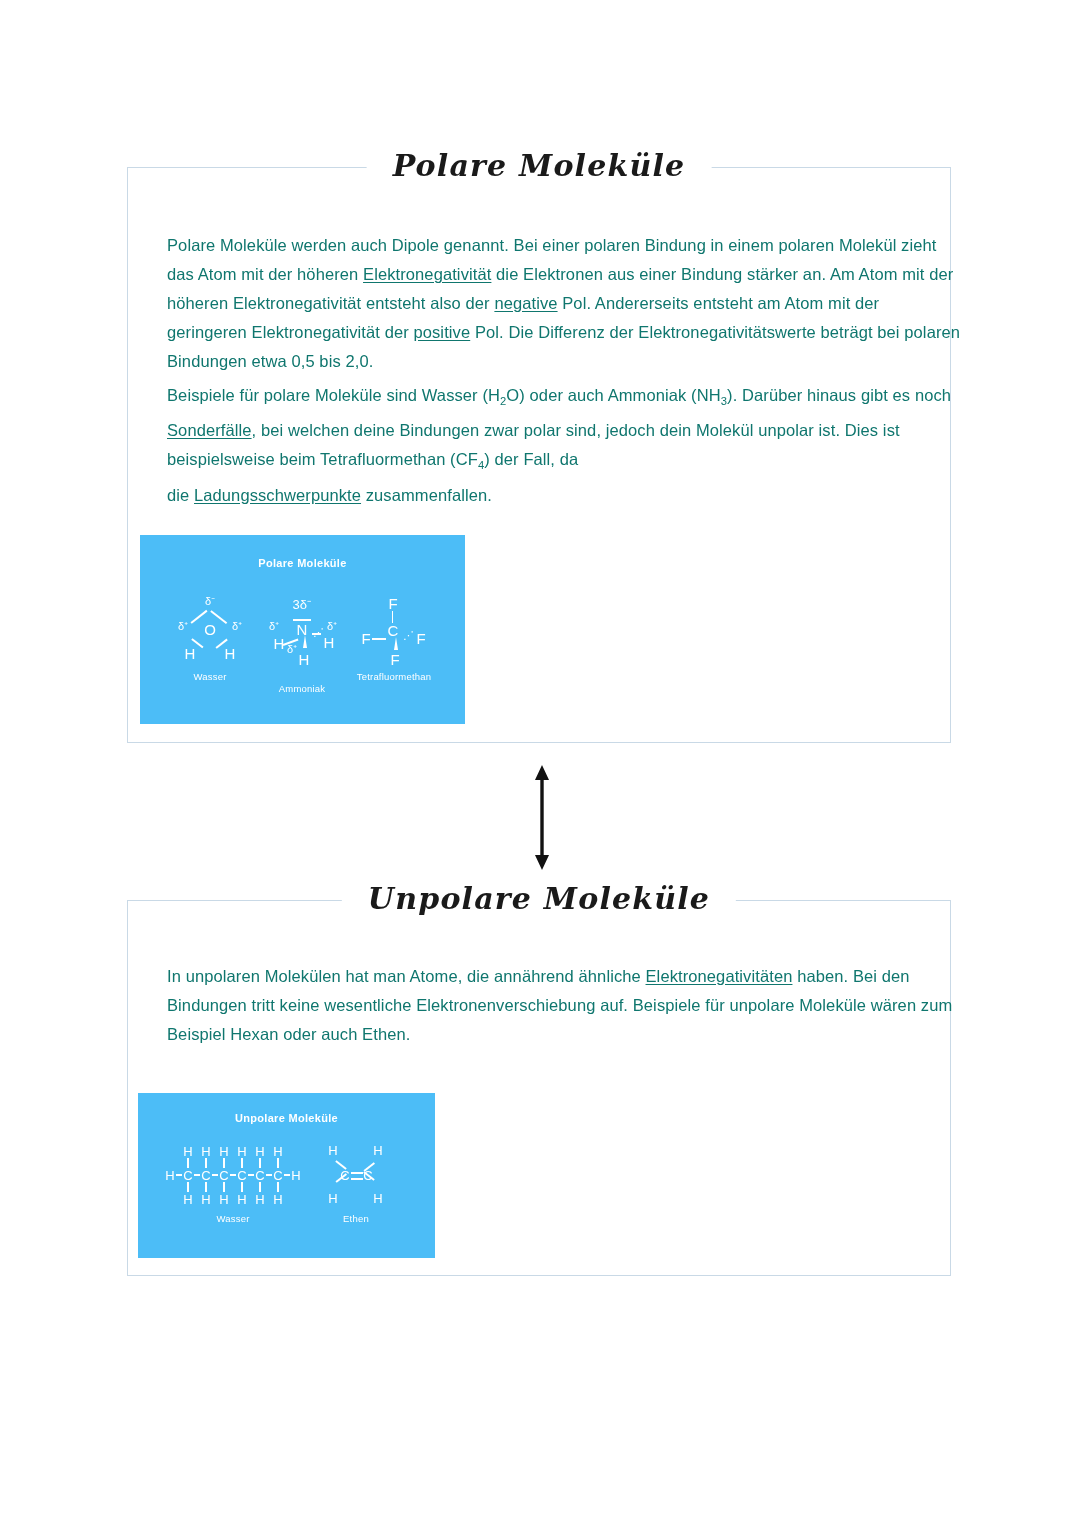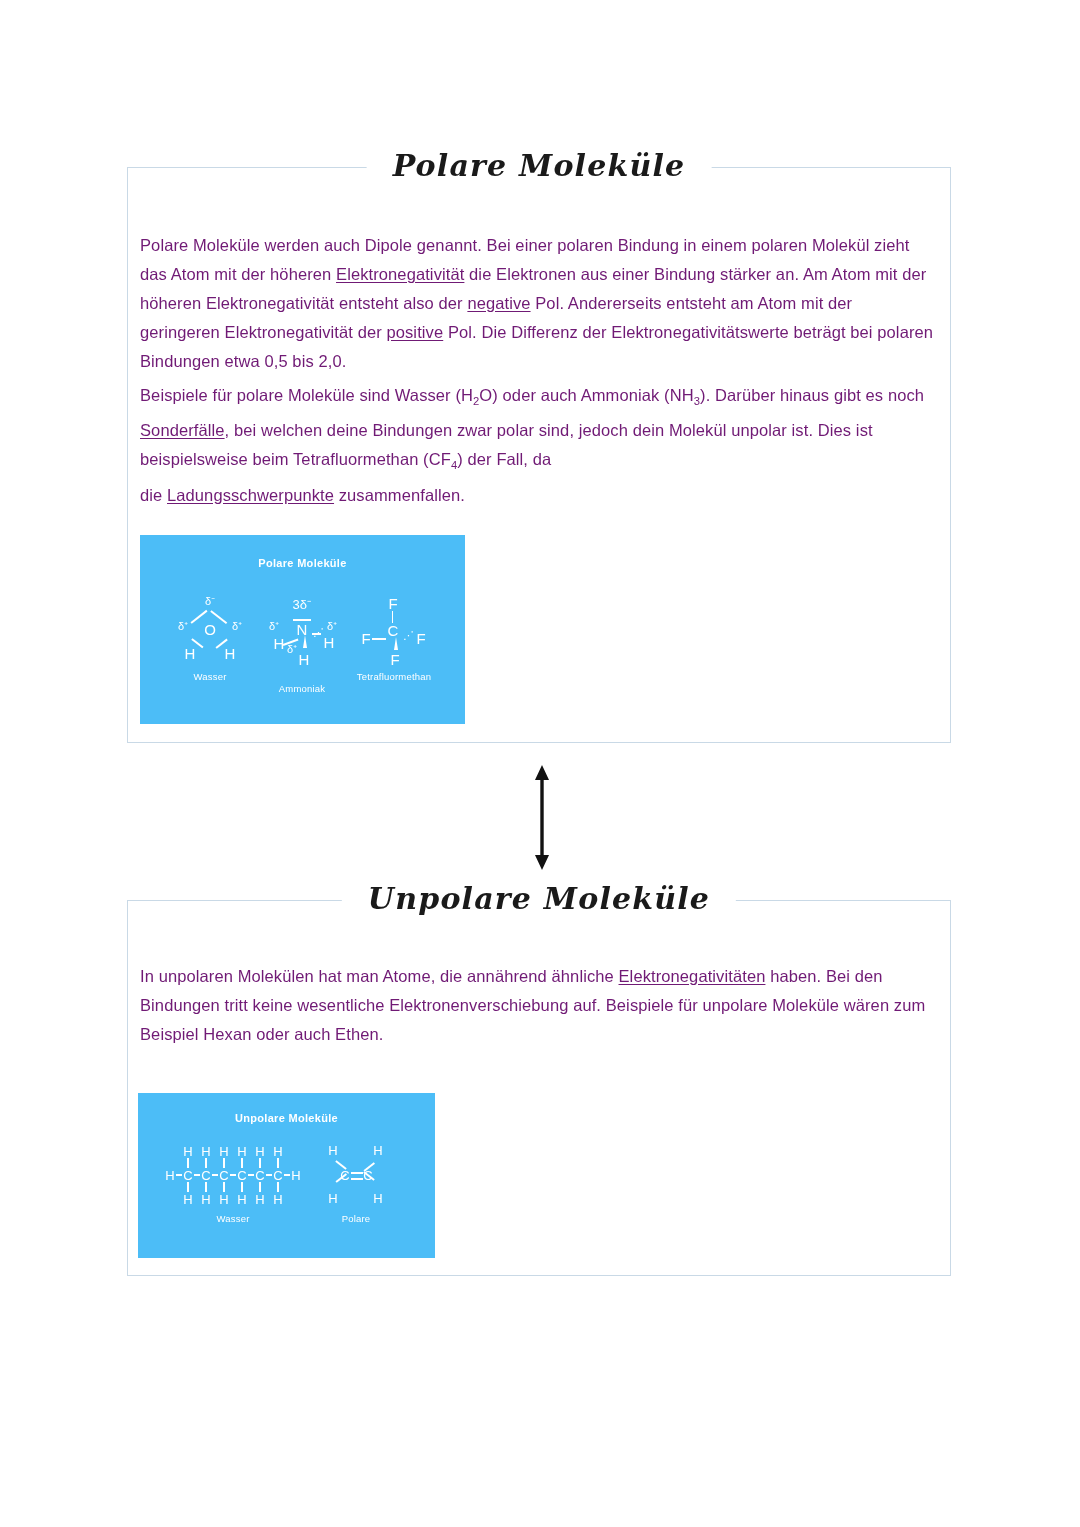--- a/index.html
+++ b/index.html
@@ -42,22 +42,23 @@
     white-space: nowrap;
     line-height: 48px;
   }
 
   
   .body-text {
     position: absolute;
     font-family: "Liberation Sans", sans-serif;
     font-size: 16.5px;
     line-height: 29px;
-    color: #701a75;
+    color: #0f766e;
     letter-spacing: 0.1px;
+    margin-left: 27px;
   }
   .u { text-decoration: underline; text-underline-offset: 2px; }
   sub { font-size: 0.68em; }
 
   #para-1 { left: 140px; top: 231px;  width: 796px; }
   #para-2 { left: 140px; top: 381px;  width: 796px; }
   #para-3 { left: 140px; top: 962px;  width: 796px; }
 
   
   .figure {
@@ -262,14 +263,14 @@
     <div class="bond" style="left:226px; top:77px; width:13px; transform:rotate(-38deg);"></div>
     <div class="atom" style="left:207px; top:82px; font-size:13px;">C</div>
     <div class="atom" style="left:230px; top:82px; font-size:13px;">C</div>
     <div class="bond" style="left:213px; top:79px; width:12px;"></div>
     <div class="bond" style="left:213px; top:85px; width:12px;"></div>
     <div class="bond" style="left:198px; top:88px; width:13px; transform:rotate(-38deg);"></div>
     <div class="bond" style="left:226px; top:78px; width:13px; transform:rotate(38deg);"></div>
     <div class="atom" style="left:195px; top:105px; font-size:13px;">H</div>
     <div class="atom" style="left:240px; top:105px; font-size:13px;">H</div>
   </div>
-  <div class="mol-name" style="left:218px; top:120px;">Polare</div>
+  <div class="mol-name" style="left:218px; top:120px;">Ethen</div>
 </div>
 
 </body></html>

